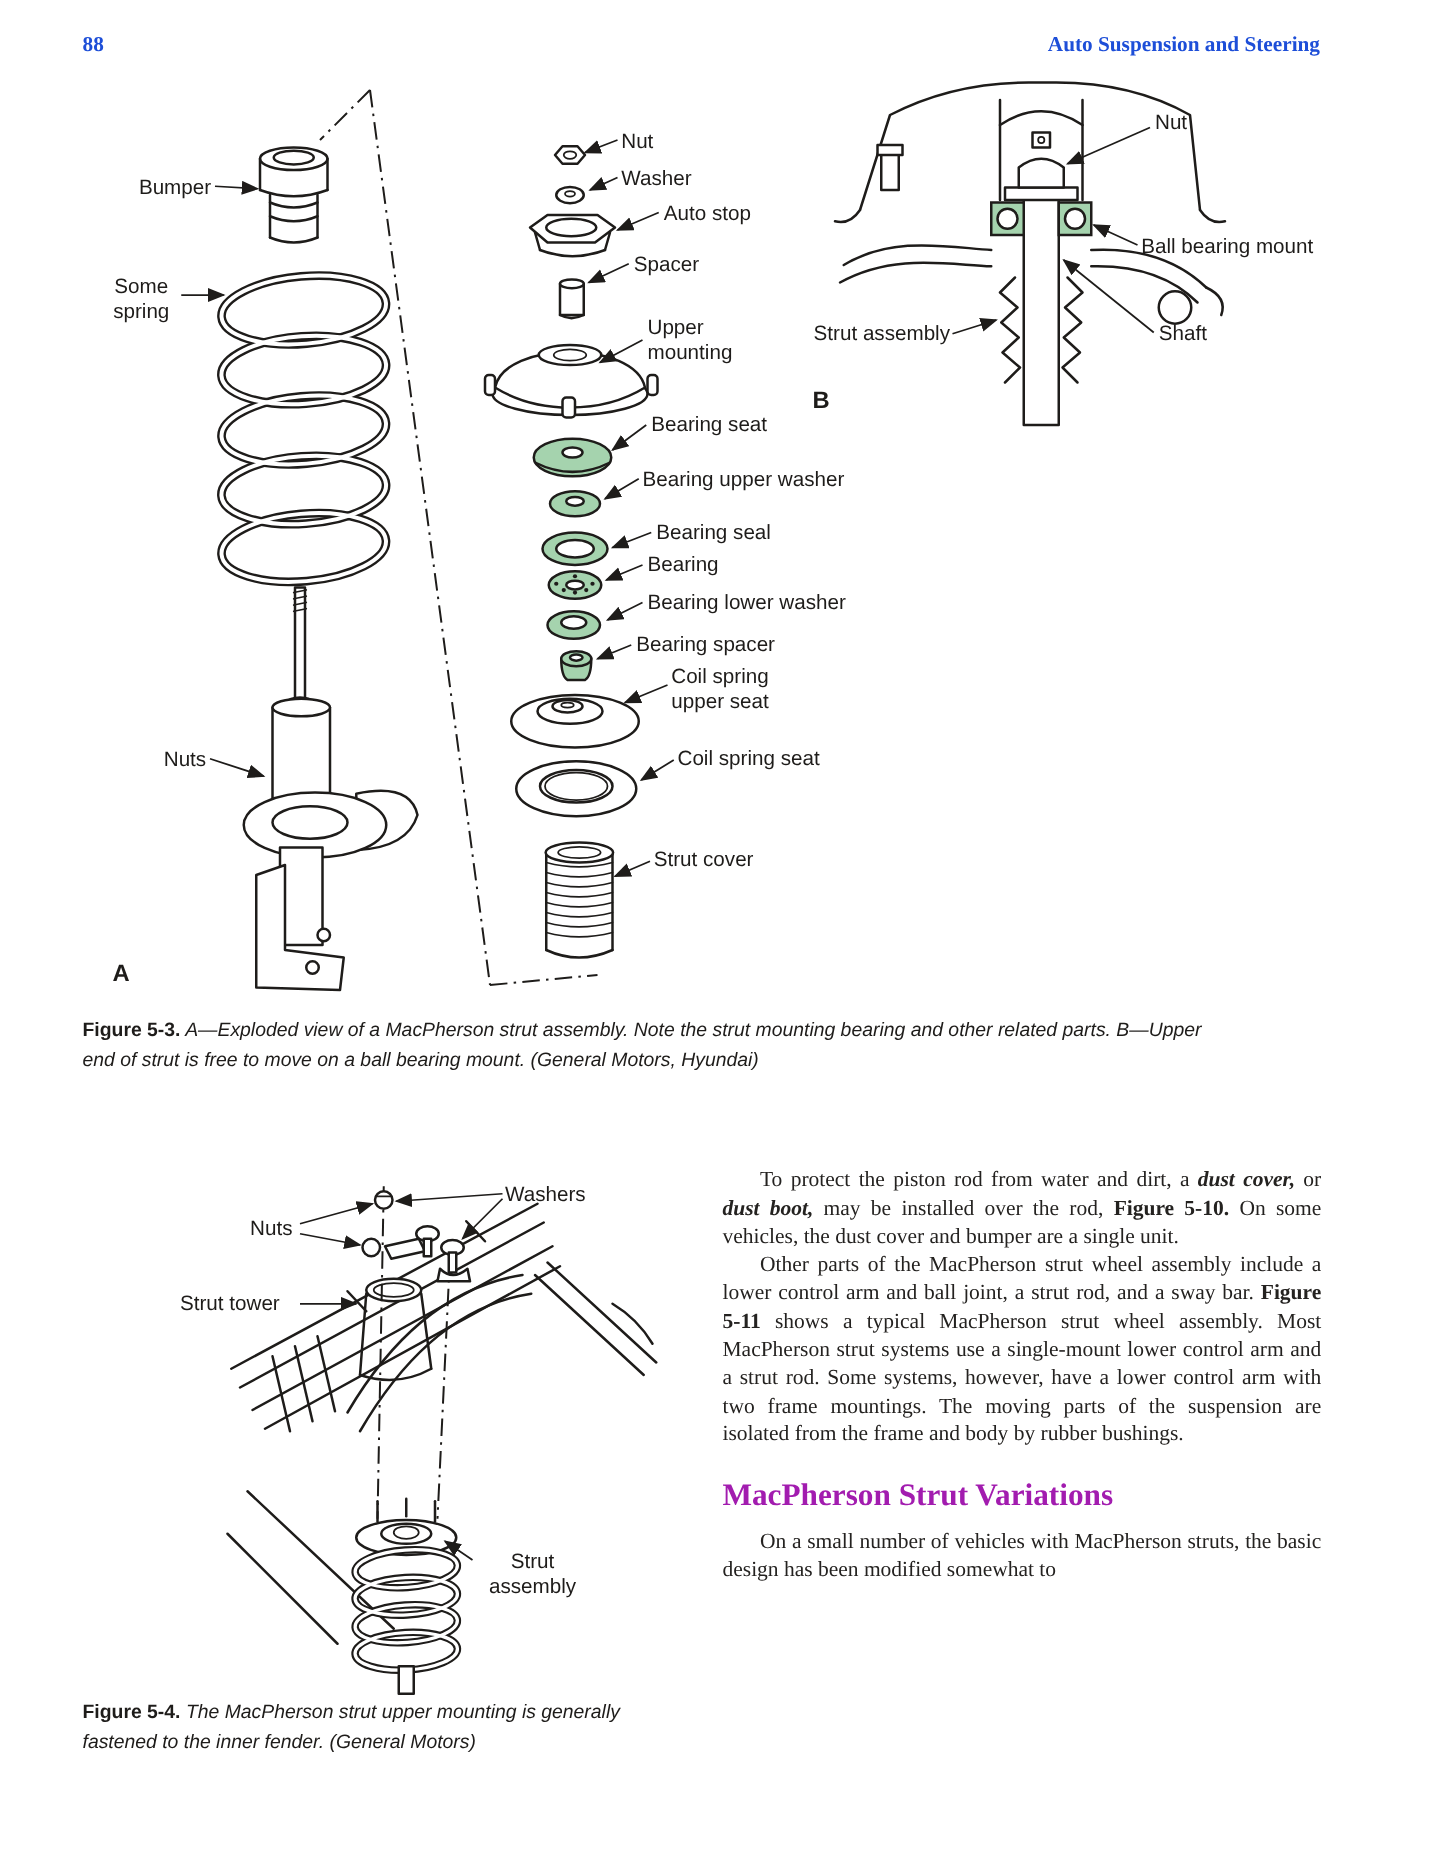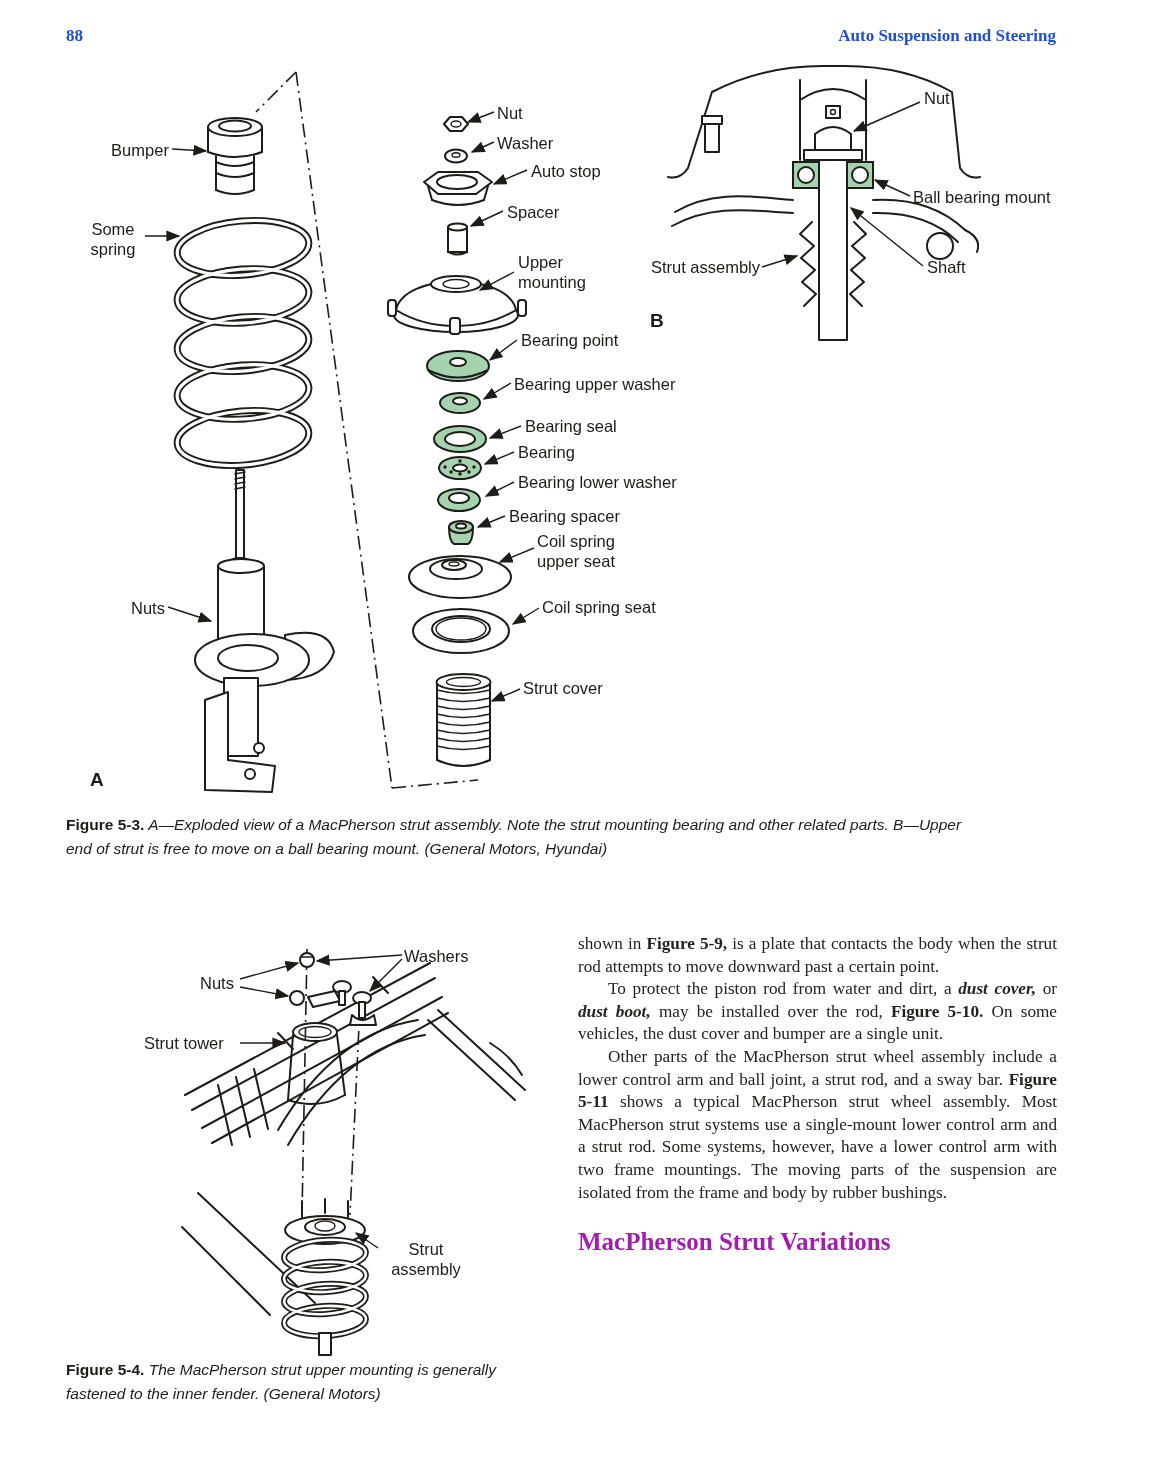--- a/index.html
+++ b/index.html
@@ -252,21 +252,21 @@
 <div class="lbl" style="left:108px;top:140px;width:64px;text-align:center">Bumper</div>
 <div class="lbl wrap" style="left:84px;top:219px;width:58px;text-align:center">Some spring</div>
 <div class="lbl" style="left:131px;top:598px">Nuts</div>
 <div class="partletter" style="left:90px;top:769px">A</div>
 
 <div class="lbl" style="left:497px;top:103px">Nut</div>
 <div class="lbl" style="left:497px;top:133px">Washer</div>
 <div class="lbl" style="left:531px;top:161px">Auto stop</div>
 <div class="lbl" style="left:507px;top:202px">Spacer</div>
 <div class="lbl wrap" style="left:518px;top:252px;width:88px">Upper mounting</div>
-<div class="lbl" style="left:521px;top:330px">Bearing point</div>
+<div class="lbl" style="left:521px;top:330px">Bearing seat</div>
 <div class="lbl" style="left:514px;top:374px">Bearing upper washer</div>
 <div class="lbl" style="left:525px;top:416px">Bearing seal</div>
 <div class="lbl" style="left:518px;top:442px">Bearing</div>
 <div class="lbl" style="left:518px;top:472px">Bearing lower washer</div>
 <div class="lbl" style="left:509px;top:506px">Bearing spacer</div>
 <div class="lbl wrap" style="left:537px;top:531px;width:108px">Coil spring upper seat</div>
 <div class="lbl" style="left:542px;top:597px">Coil spring seat</div>
 <div class="lbl" style="left:523px;top:678px">Strut cover</div>
 
 <div class="lbl" style="left:924px;top:88px">Nut</div>
@@ -364,17 +364,17 @@
 </svg>
 
 <div class="lbl" style="left:404px;top:946px">Washers</div>
 <div class="lbl" style="left:196px;top:973px;width:42px;text-align:center">Nuts</div>
 <div class="lbl" style="left:144px;top:1033px">Strut tower</div>
 <div class="lbl wrap" style="left:381px;top:1239px;width:90px;text-align:center">Strut assembly</div>
 
 <p class="caption" style="left:66px;top:1358px;width:470px"><span class="cap-lead">Figure 5-4.</span> <span>The MacPherson strut upper mounting is generally fastened to the inner fender. (General Motors)</span></p>
 
 <div class="col">
-  <p><span>shown in </span><span class="b">Figure 5-9,</span><span> is a plate that contacts the body when the strut rod attempts to move downward past a certain point.</span></p>
   <p class="ind"><span>To protect the piston rod from water and dirt, a </span><span class="bi">dust cover,</span><span> or </span><span class="bi">dust boot,</span><span> may be installed over the rod, </span><span class="b">Figure 5-10.</span><span> On some vehicles, the dust cover and bumper are a single unit.</span></p>
   <p class="ind"><span>Other parts of the MacPherson strut wheel assembly include a lower control arm and ball joint, a strut rod, and a sway bar. </span><span class="b">Figure 5-11</span><span> shows a typical MacPherson strut wheel assembly. Most MacPherson strut systems use a single-mount lower control arm and a strut rod. Some systems, however, have a lower control arm with two frame mountings. The moving parts of the suspension are isolated from the frame and body by rubber bushings.</span></p>
   <h2>MacPherson Strut Variations</h2>
+  <p class="ind"><span>On a small number of vehicles with MacPherson struts, the basic design has been modified somewhat to</span></p>
 </div>
 
 </body></html>

